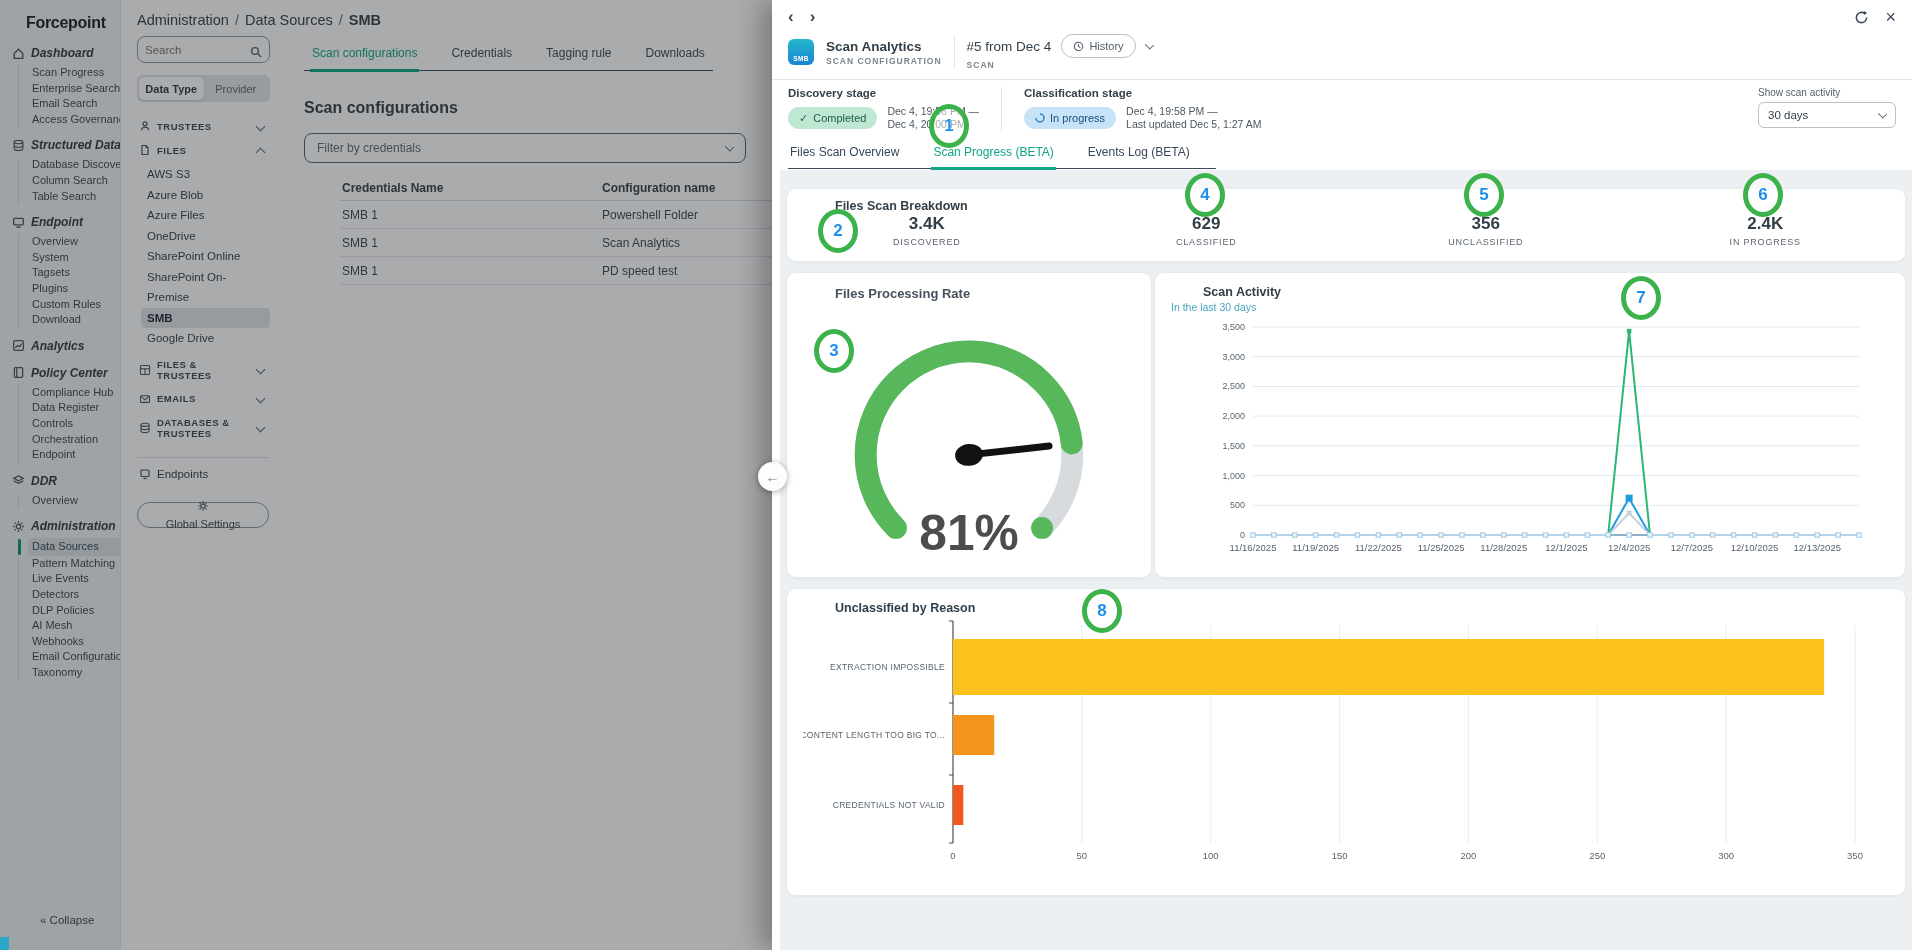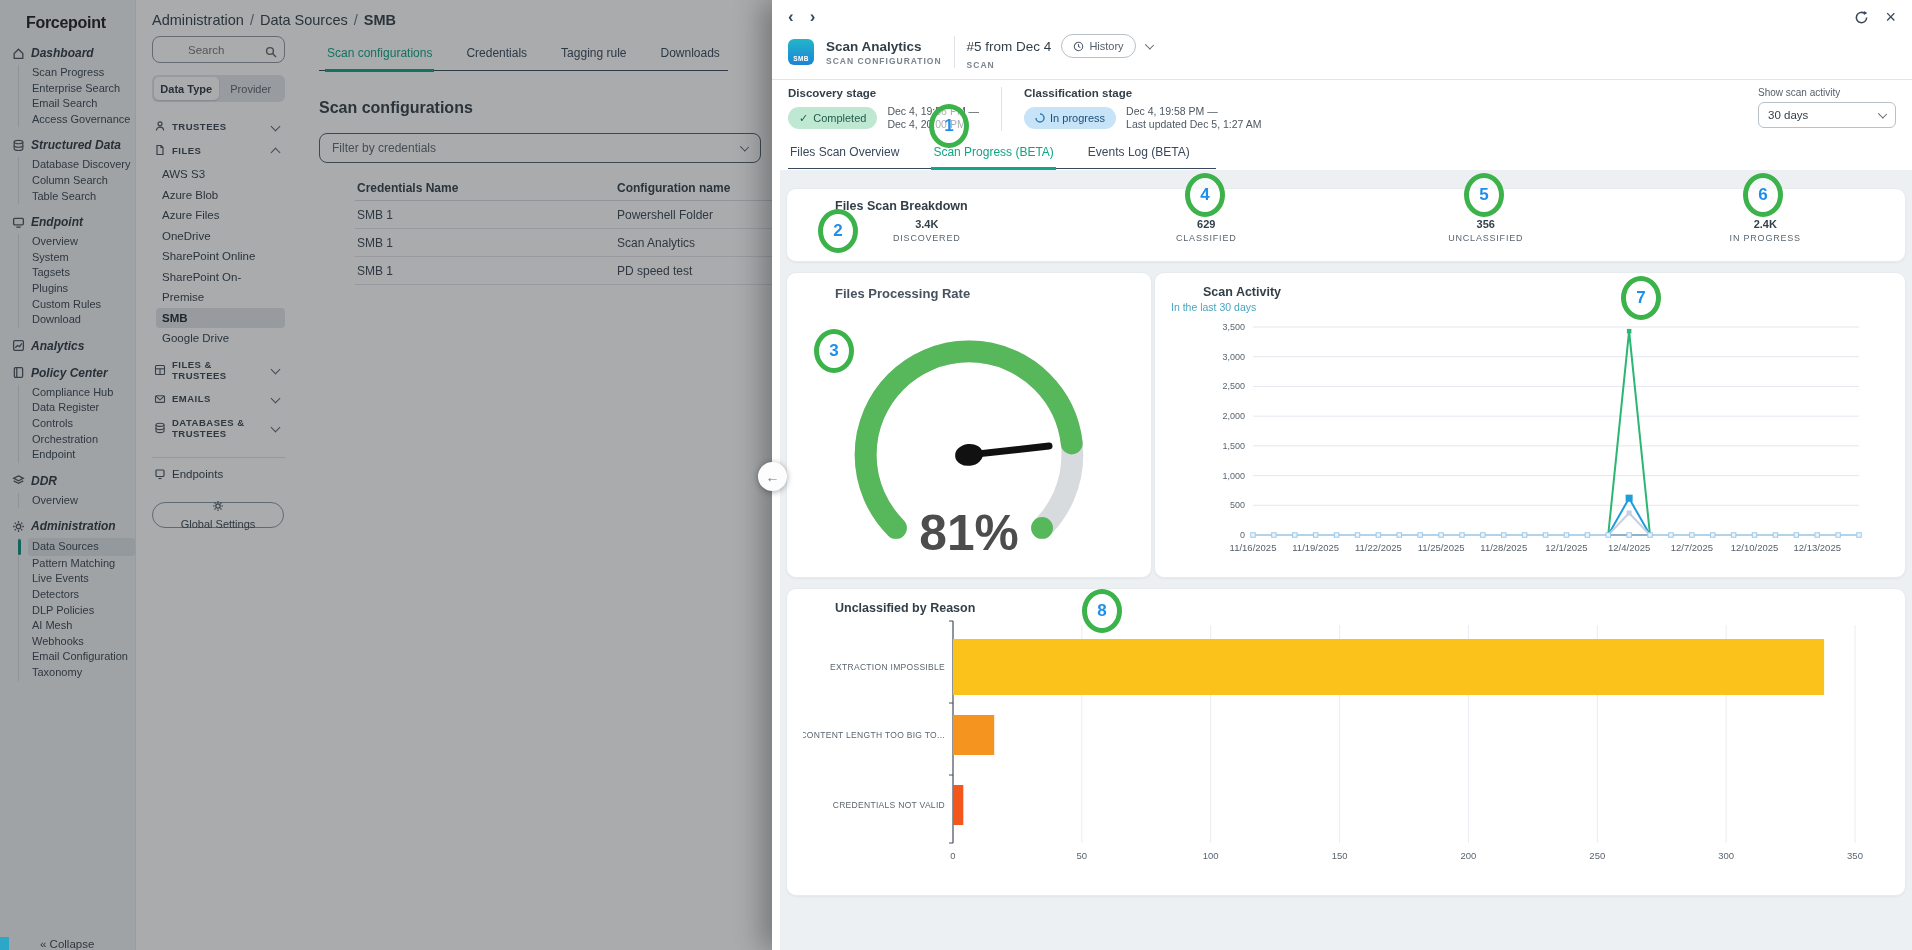--- a/index.html
+++ b/index.html
@@ -10,30 +10,30 @@
   .sidebar { position:absolute; left:0; top:0; width:135px; height:100%; background:#f1f2f4; }
   .logo { padding:14px 0 0 26px; font-size:16px; font-weight:800; letter-spacing:-.3px; color:#1c1c1e; }
   .nav { margin-top:12px; }
   .nav-section { margin-top:9px; }
   .nav-parent { display:flex; align-items:center; gap:6px; padding:2px 0 2px 12px; font-size:12px; font-weight:700; color:#2e3942; cursor:pointer;font-style:italic; }
   .nav-parent .ic { width:13px; height:13px; flex:0 0 13px; color:#49545e; }
   .nav-kids { list-style:none; margin:3px 0 3px 18px; border-left:1px solid #d5d9dd; padding-left:9px; }
   .nav-kids li { font-size:11px; color:#3a4650; line-height:15.6px; padding:0 4px; cursor:pointer; position:relative; border-radius:3px; }
   .nav-kids li.sel { background:#dce3e5; padding:1px 4px; }
   .nav-kids li.sel::before { content:""; position:absolute; left:-10px; top:1px; bottom:1px; width:3px; background:#0d8f7c; border-radius:2px; }
-  .collapse { position:absolute; bottom:0; left:40px; font-size:11.5px; color:#3a4650; cursor:pointer; }
+  .collapse { position:absolute; bottom:24px; left:40px; font-size:11.5px; color:#3a4650; cursor:pointer; }
 
   
-  .mainpanel { position:absolute; left:135px; top:0; width:637px; height:100%; background:#fff; border-left:1px solid #e4e7ea; }
+  .mainpanel { position:absolute; left:120px; top:0; width:637px; height:100%; background:#fff; border-left:1px solid #e4e7ea; }
   .breadcrumb { position:absolute; top:12px; left:16px; font-size:14.5px; color:#333f48; }
   .breadcrumb .sep { color:#6a737b; margin:0 6px; }
   .breadcrumb .last { font-weight:700; }
   .explorer-col { position:absolute; top:36px; left:16px; width:133px; }
   .searchbox { display:flex; align-items:center; height:27px; border:1.4px solid #8f979e; border-radius:8px; padding:0 7px; background:#fff; }
-  .searchbox input { border:none; outline:none; width:100%; font-size:11.5px; color:#333; background:transparent; font-family:inherit;margin-left:28px; }
+  .searchbox input { border:none; outline:none; width:100%; font-size:11.5px; color:#333; background:transparent; font-family:inherit; }
   .searchbox .ic { width:12px; height:12px; color:#5a646d; flex:0 0 12px; }
   .toggle { margin-top:12px; display:flex; background:#e4e7ea; border-radius:6px; padding:2px; height:27px; }
   .toggle .opt { flex:1; display:flex; align-items:center; justify-content:center; font-size:11px; color:#5a646d; border-radius:5px; cursor:pointer; }
   .toggle .opt.on { background:#fff; font-weight:700; color:#2e3942; box-shadow:0 1px 2px rgba(0,0,0,.15); }
   .tree { margin-top:12px; }
   .tgroup { display:flex; align-items:center; gap:6px; padding:6px 2px; font-size:9.5px; font-weight:700; letter-spacing:.5px; color:#3a4650; cursor:pointer; }
   .tgroup .ic { width:12px; height:12px; flex:0 0 12px; color:#49545e; }
   .tgroup .lbl { flex:1; line-height:11px; }
   .chev { width:7px; height:7px; border-right:1.5px solid #5a646d; border-bottom:1.5px solid #5a646d; transform:rotate(45deg); margin-right:4px; flex:0 0 7px; }
   .chev.up { transform:rotate(-135deg); margin-top:4px; }
@@ -98,21 +98,21 @@
   .d-tabs .tab { font-size:12px; color:#39485a; padding:5px 2px 8px; cursor:pointer; }
   .d-tabs .tab.on { color:#10a584; border-bottom:3px solid #10a584; margin-bottom:-2px; }
   .d-content { position:absolute; left:0; top:170px; width:100%; height:780px; background:#edf0f3; padding:18px 6px 0 14px; }
   .d-strip { position:absolute; left:0; top:170px; width:8px; height:780px; background:#fff; z-index:2; }
   .card { background:#fff; border:1px solid #e8ebee; border-radius:10px; box-shadow:0 1px 2px rgba(16,24,40,.05); }
   .card-breakdown { height:74px; position:relative; display:flex; align-items:center; margin-bottom:10px; }
   .card-breakdown .ctitle { position:absolute; top:10px; left:16px; }
   .ctitle { font-size:12.5px; font-weight:700; color:#333f48;padding-left:32px; }
   .stats { display:flex; width:100%; padding-top:10px; }
   .stat { flex:1; text-align:center; }
-  .stat .v { font-size:11px; font-weight:700; color:#333f48; }
+  .stat .v { font-size:17px; font-weight:700; color:#333f48; }
   .stat .l { font-size:9px; letter-spacing:.8px; color:#5a6570; margin-top:3px; }
   .row2 { display:flex; gap:2px; margin-bottom:10px; height:306px; }
   .card-gauge { width:366px; padding:13px 16px; }
   .card-gauge .ctitle { color:#46525e; font-size:13px; }
   .gauge-wrap { display:flex; justify-content:center; margin-top:4px; }
   .card-activity { flex:1; padding:12px 16px; }
   .card-activity .sub { font-size:10.5px; color:#4aa5c0; margin-top:2px; }
   .card-unclass { height:308px; padding:12px 16px; }
   text { font-family:"Liberation Sans","DejaVu Sans",sans-serif; }
 

